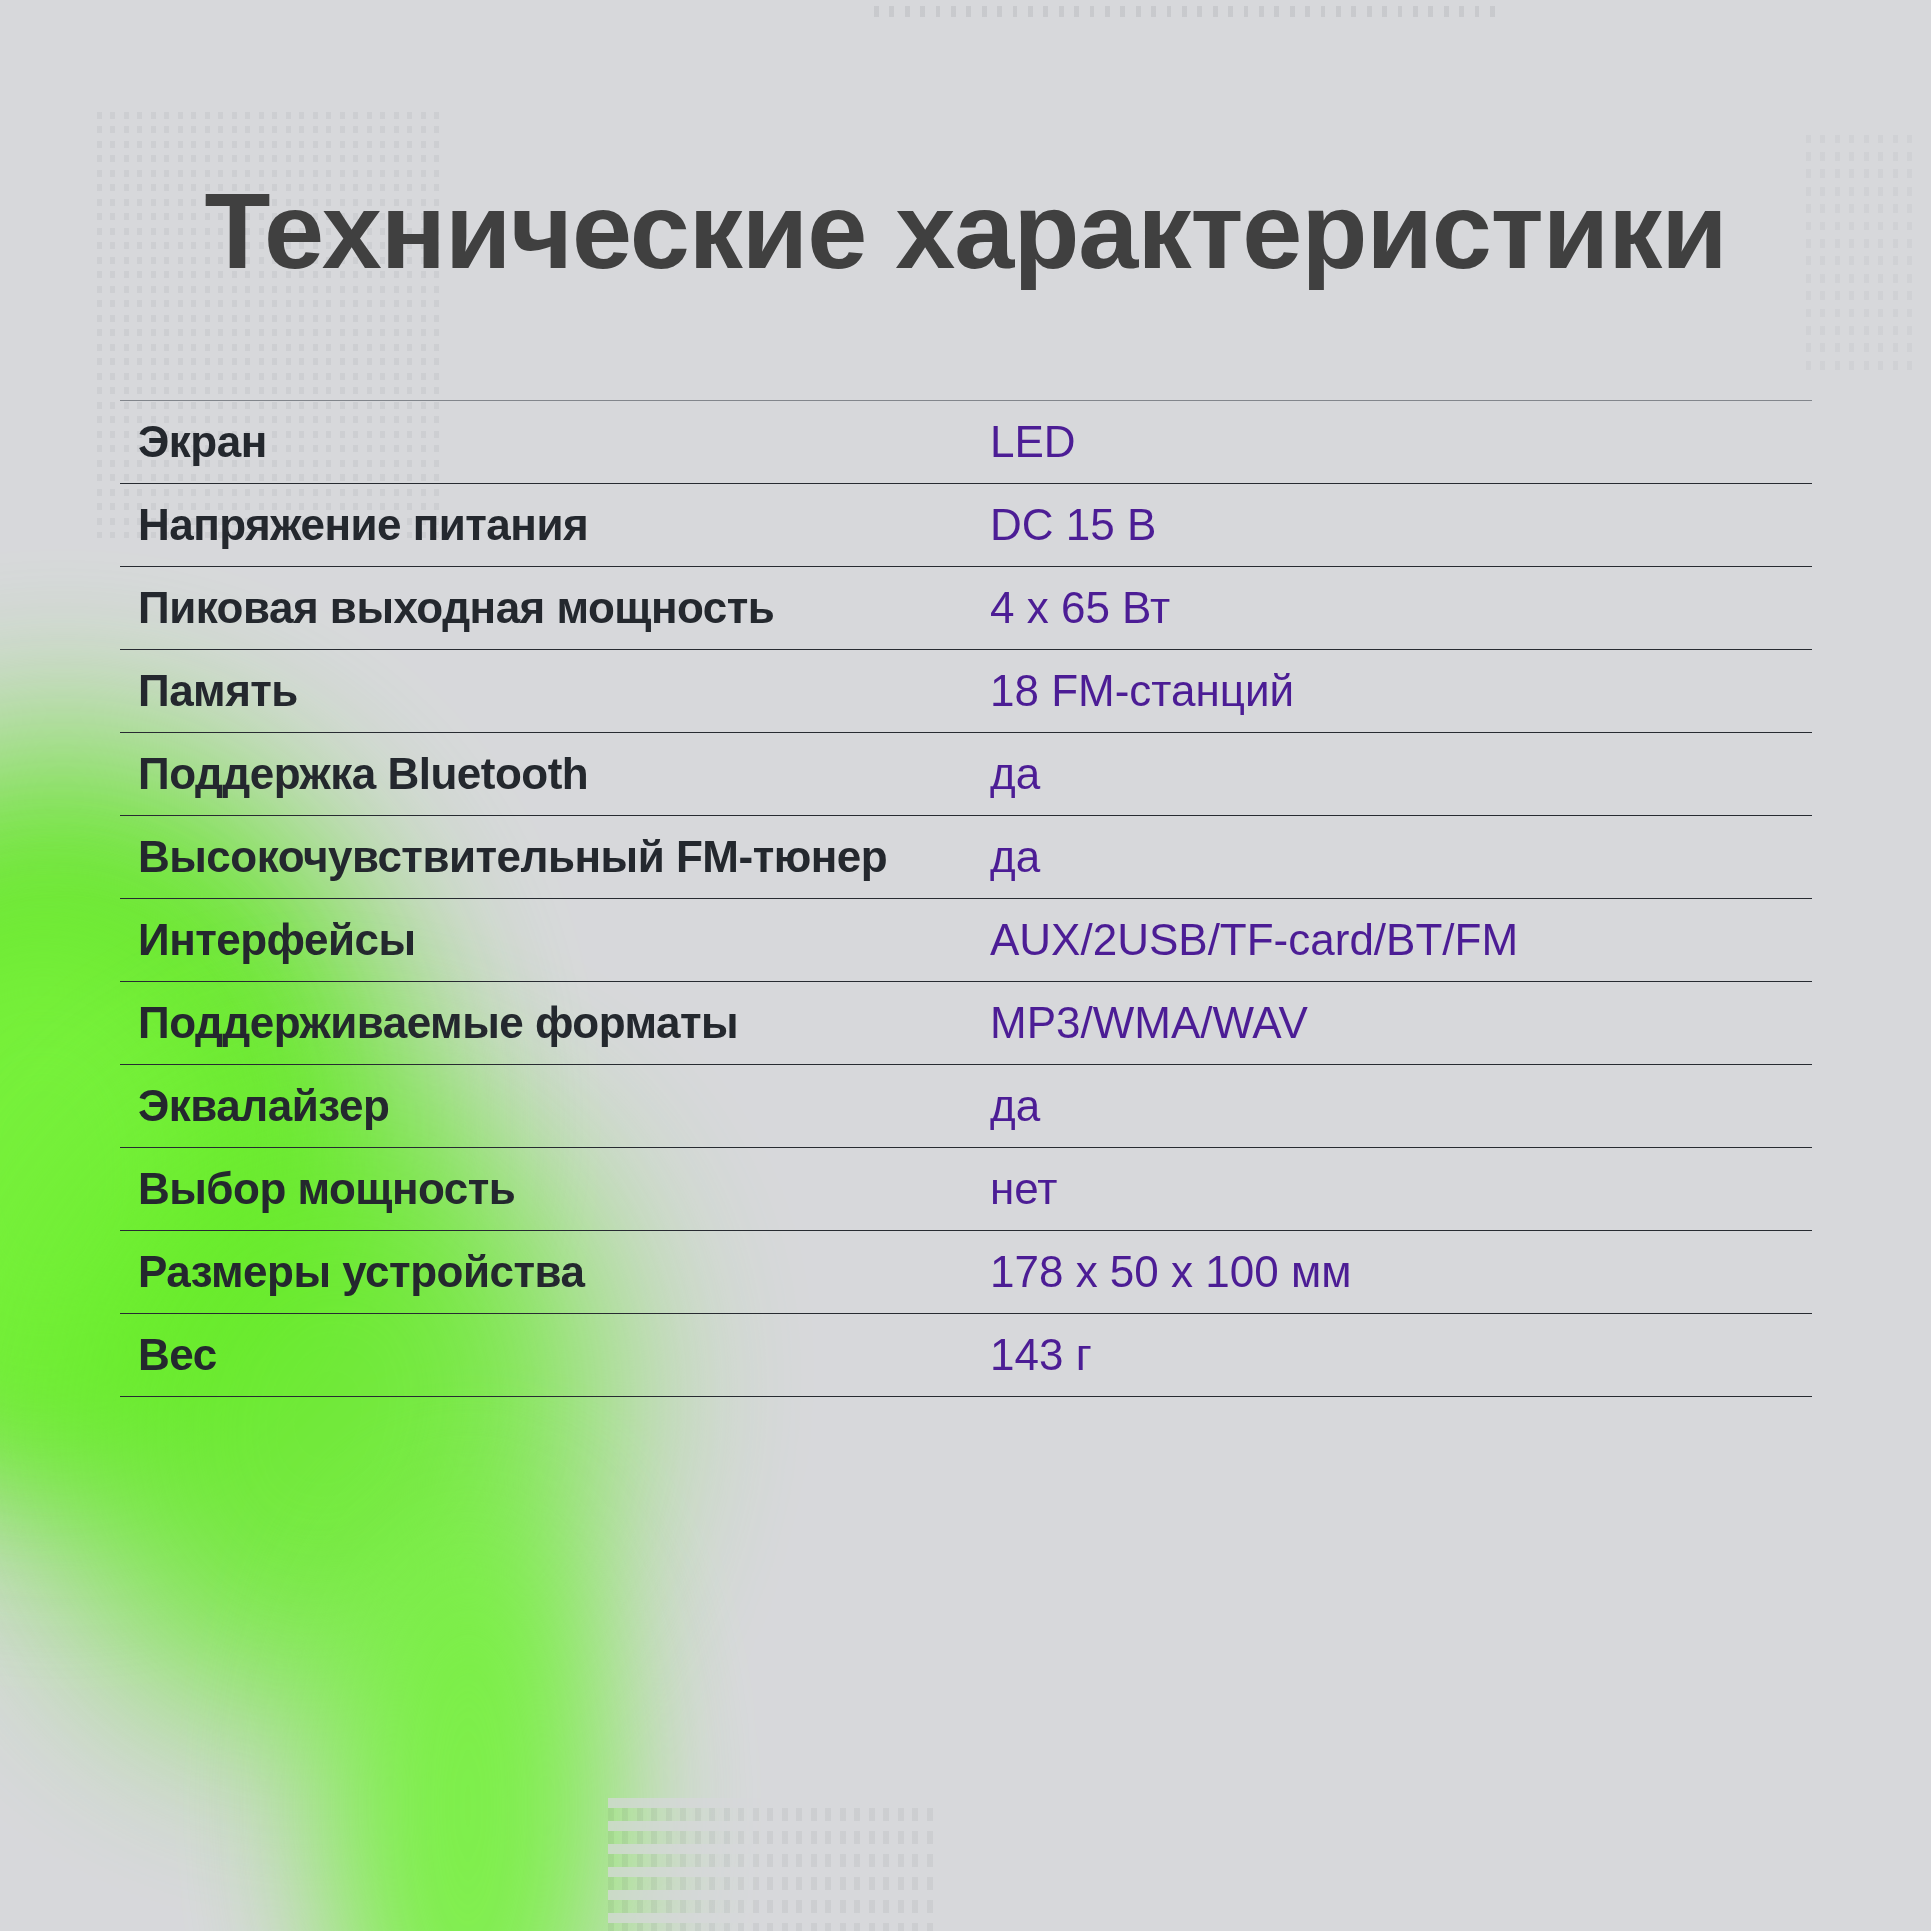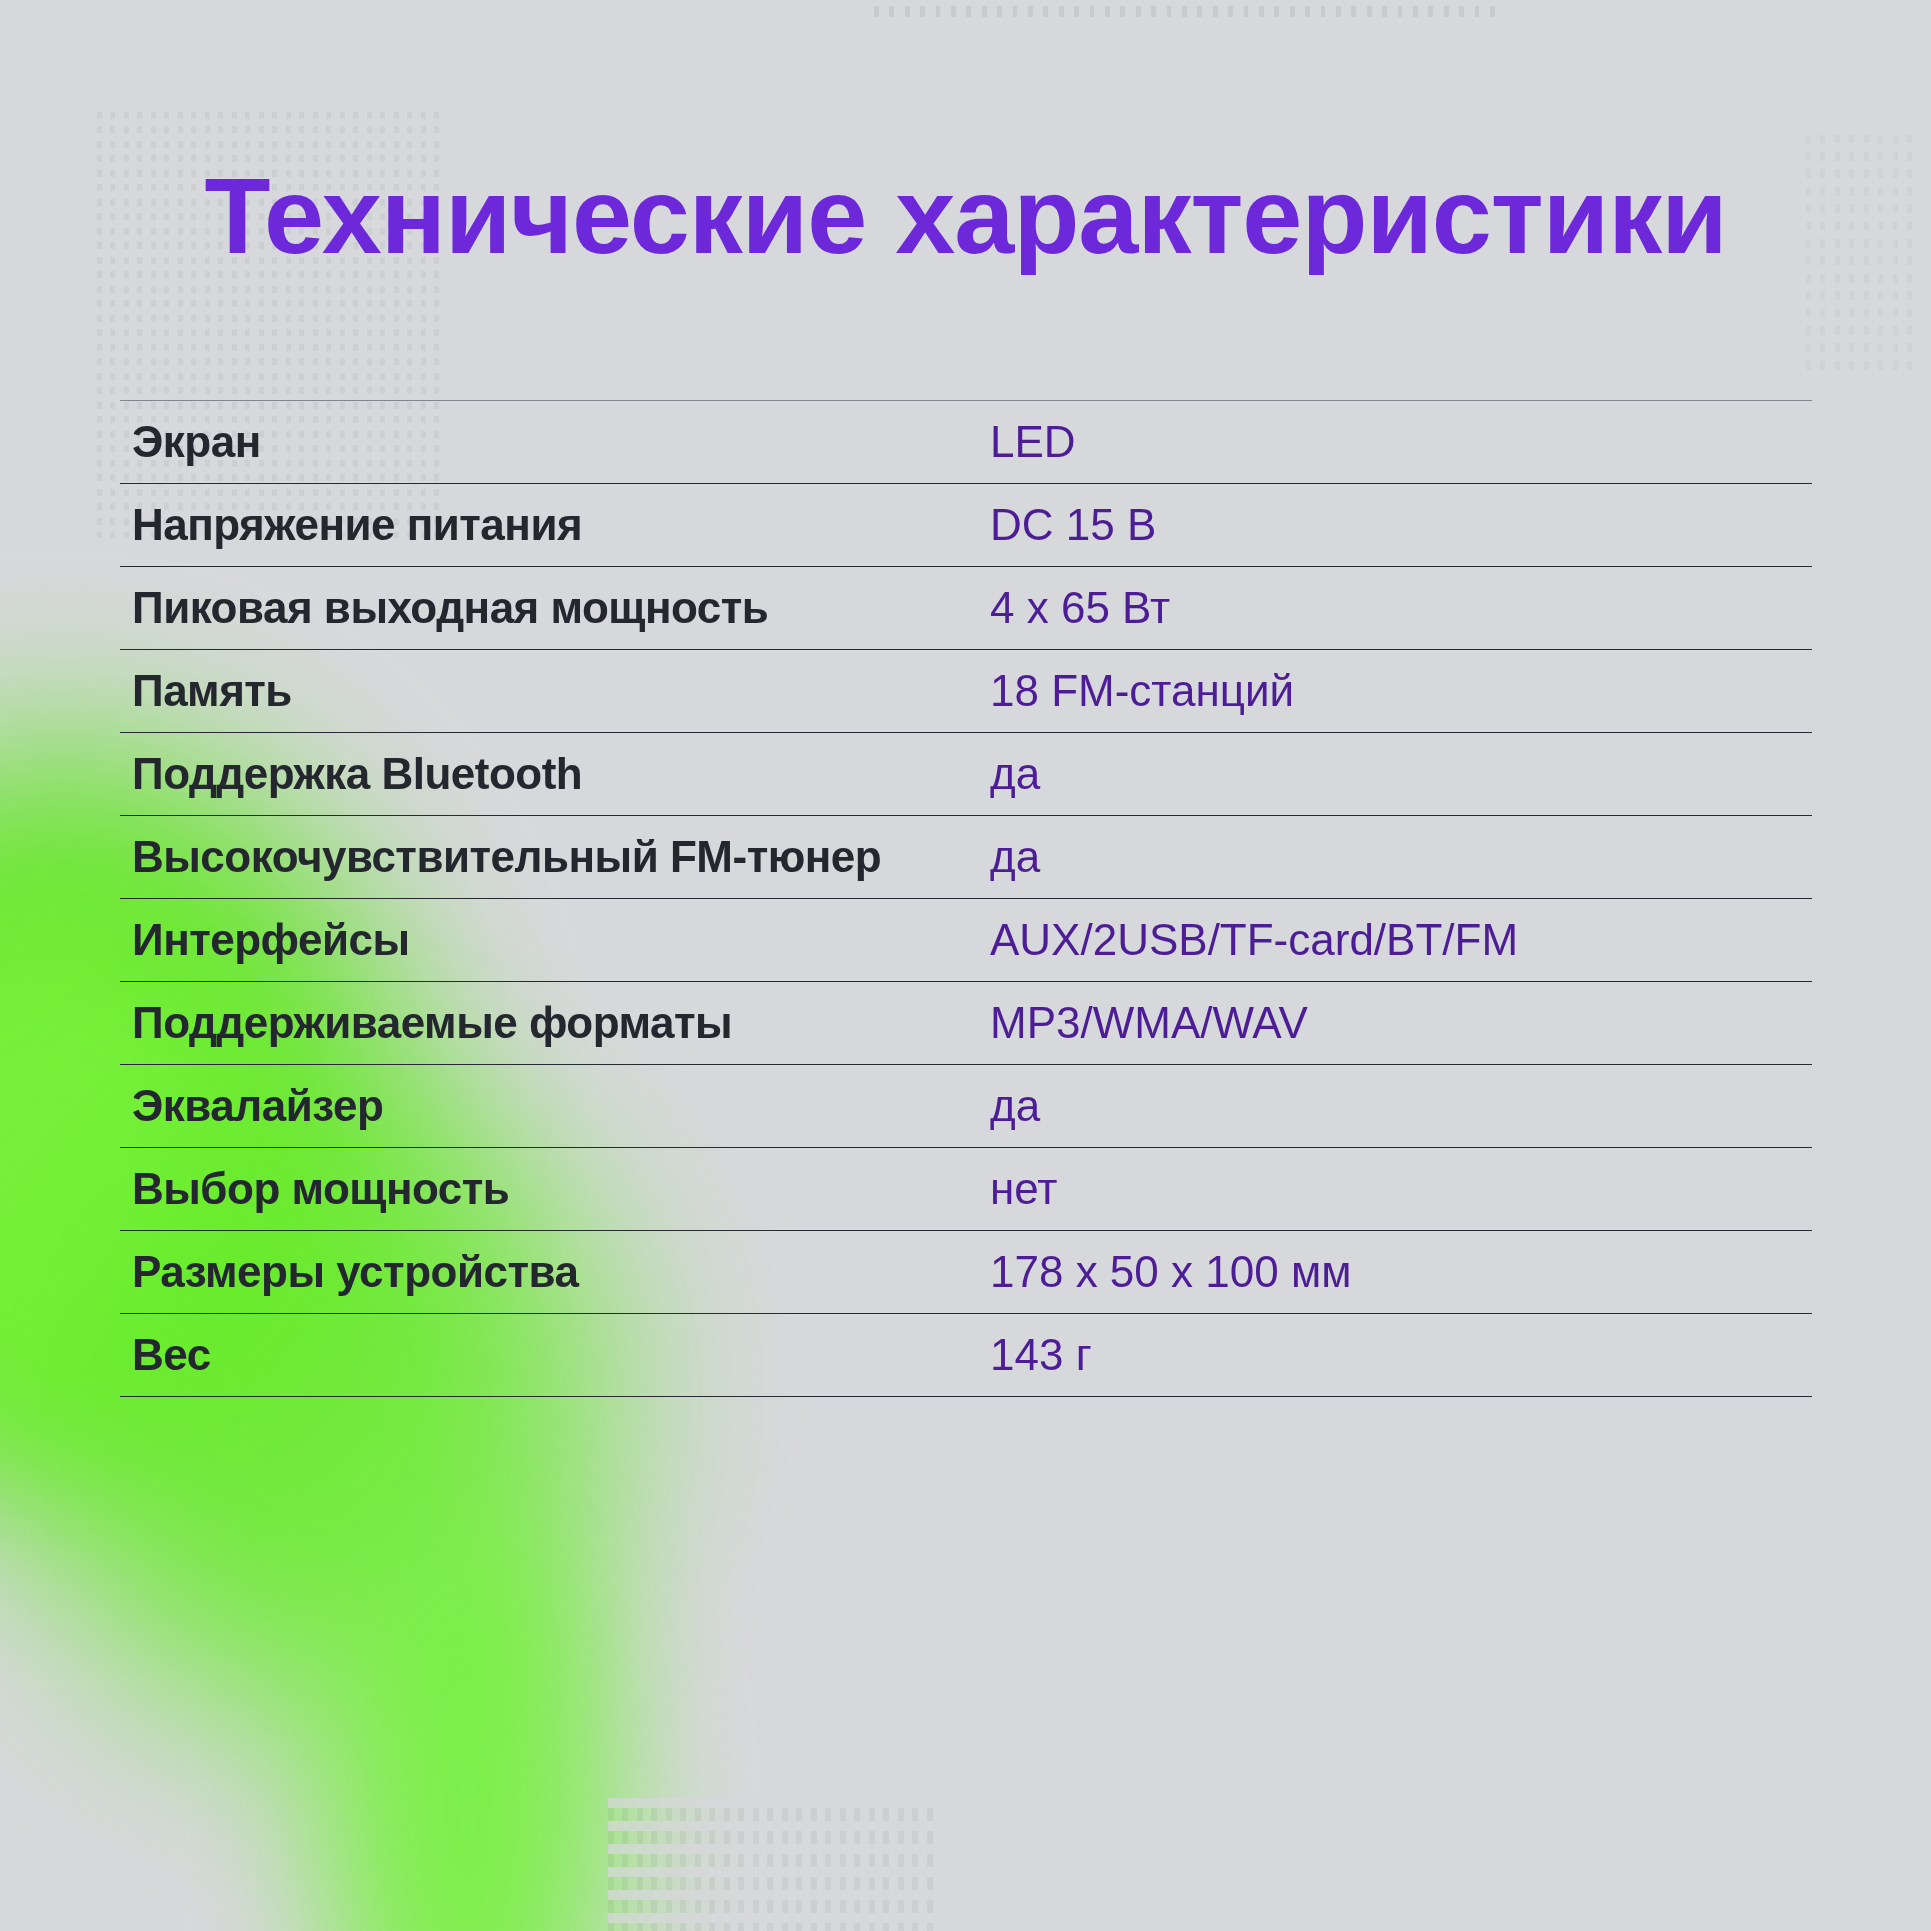--- a/index.html
+++ b/index.html
@@ -43,42 +43,42 @@
   .ghost-bottom{
     left:608px;top:1798px;width:328px;height:133px;
     background-image:
       repeating-linear-gradient(to bottom, #d7d8db 0 9.7px, rgba(215,216,219,0) 9.7px 23px),
       repeating-linear-gradient(to right, rgba(35,40,48,.08) 0 5.8px, rgba(35,40,48,0) 5.8px 14.5px);
     opacity:.7;
   }
 
   
   .title{
-    position:absolute;left:0;right:0;top:151px;margin:0;z-index:3;
+    position:absolute;left:0;right:0;top:166px;margin:0;z-index:3;
     text-align:center;
     font-size:108px;font-weight:700;line-height:1.2;
     letter-spacing:-1px;
-    color:#6d28d9;
+    color:#404040;
   }
 
   
   .spec-table{
     position:absolute;left:120px;top:400px;width:1692px;z-index:3;
     border-bottom:1.9px solid #272b31;
   }
   .row{
     position:relative;height:82px;
     border-top:1.9px solid #272b31;
     display:flex;align-items:center;
   }
   .row:first-child{border-top-color:#82868c;}
   .cell{white-space:nowrap;}
   .label{
     font-weight:700;font-size:44px;letter-spacing:-0.5px;
-    color:#24282e;margin-left:12px;
+    color:#24282e;margin-left:18px;
   }
   .value{
     position:absolute;left:870px;
     font-weight:400;font-size:44px;letter-spacing:0;
     color:#4c1d95;
   }
 </style>
 </head>
 <body>
 

